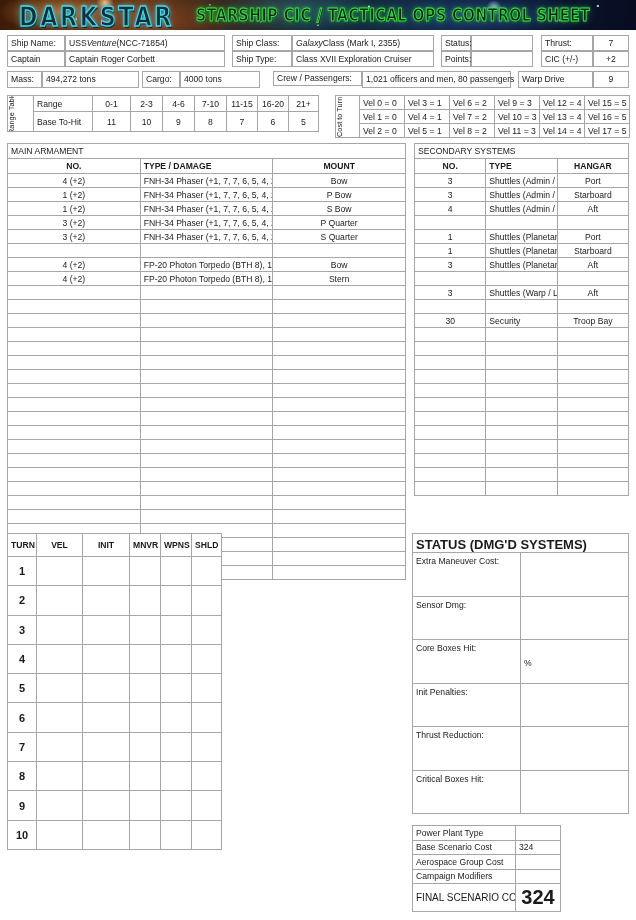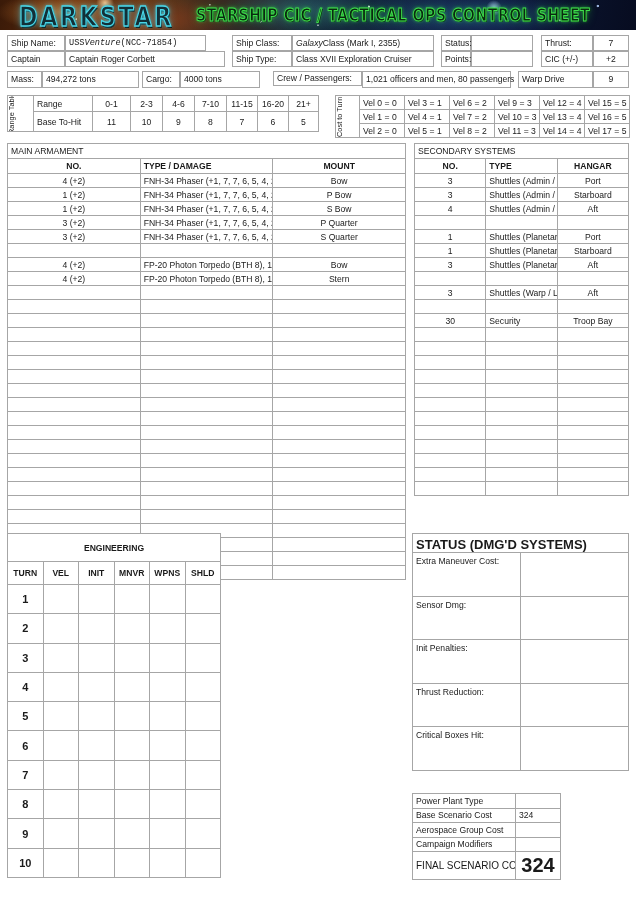--- a/index.html
+++ b/index.html
@@ -113,21 +113,21 @@
 
   <div class="banner">
     <div class="stars"></div>
     <div class="glow1"></div>
     <div class="glow2"></div>
     <div class="logo">DARKSTAR</div>
     <div class="subtitle">STARSHIP CIC / TACTICAL OPS CONTROL SHEET</div>
   </div>
 
   <div class="bx" style="left:7px;top:35px;width:58px;height:16px;">Ship Name:</div>
-  <div class="bx" style="left:65px;top:35px;width:141px;height:16px;font-family:Liberation Mono, monospace;">
+  <div class="bx" style="left:65px;top:35px;width:160px;height:16px;">
     <span>USS </span>
       <span class="ital">Venture</span>
       <span> (NCC-71854)</span>
   </div>
 
   <div class="bx" style="left:7px;top:51px;width:58px;height:16px;">Captain</div>
   <div class="bx" style="left:65px;top:51px;width:160px;height:16px;">Captain Roger Corbett</div>
 
   <div class="bx" style="left:232px;top:35px;width:60px;height:16px;">Ship Class:</div>
   <div class="bx" style="left:292px;top:35px;width:142px;height:16px;">
@@ -510,23 +510,20 @@
           <td class="ctr"></td>
           <td></td>
           <td class="ctr"></td>
         </tr>
       </tbody>
   </table>
 
   <table class="gt" id="eng-table" style="left:7px;top:533px;width:214px;">
     <thead>
       <tr>
-        <td class="titlecell" colspan="6" style="height:28px;">ENGINEERING</td>
-      </tr>
-      <tr>
         <td style="width:29px;">TURN</td>
         <td style="width:46px;">VEL</td>
         <td style="width:47px;">INIT</td>
         <td style="width:31px;">MNVR</td>
         <td style="width:31px;">WPNS</td>
         <td style="width:30px;">SHLD</td>
       </tr>
     </thead>
     <tbody id="eng-body">
         <tr>
@@ -621,35 +618,39 @@
     <tbody id="status-body">
         <tr>
           <td style="width: 145px;">Extra Maneuver Cost:</td>
           <td class="pct" style="width: 70px;"></td>
         </tr>
         <tr>
           <td style="width: 145px;">Sensor Dmg:</td>
           <td class="pct" style="width: 70px;"></td>
         </tr>
         <tr>
+          <td style="width: 145px;">Core Boxes Hit:</td>
+          <td class="pct" style="width: 70px;">%</td>
+        </tr>
+        <tr>
           <td style="width: 145px;">Init Penalties:</td>
           <td class="pct" style="width: 70px;"></td>
         </tr>
         <tr>
           <td style="width: 145px;">Thrust Reduction:</td>
           <td class="pct" style="width: 70px;"></td>
         </tr>
         <tr>
           <td style="width: 145px;">Critical Boxes Hit:</td>
           <td class="pct" style="width: 70px;"></td>
         </tr>
       </tbody>
   </table>
 
-  <table class="gt" id="cost-table" style="left:412px;top:793px;width:148px;">
+  <table class="gt" id="cost-table" style="left:412px;top:825px;width:148px;">
     <tbody id="cost-body">
         <tr>
           <td style="width: 103px;">Power Plant Type</td>
           <td class="costval" style="width: 45px;"></td>
         </tr>
         <tr>
           <td style="width: 103px;">Base Scenario Cost</td>
           <td class="costval" style="width: 45px;">324</td>
         </tr>
         <tr>

